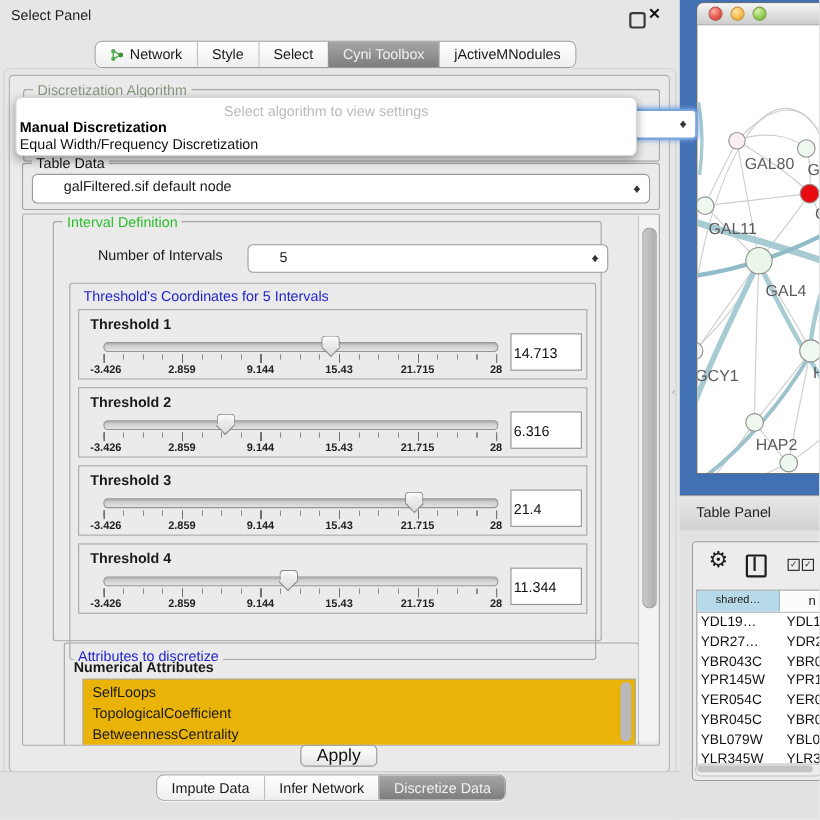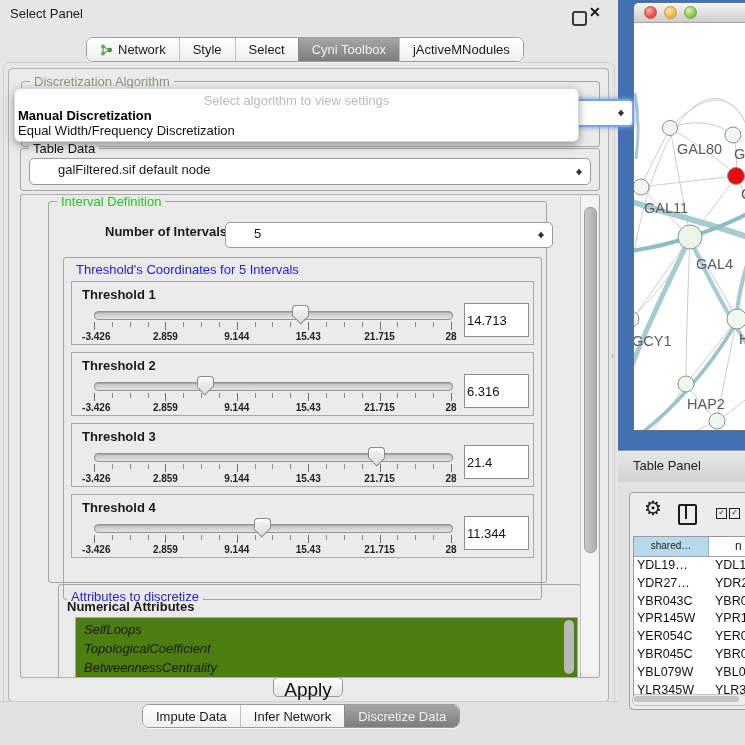--- a/index.html
+++ b/index.html
@@ -47,21 +47,21 @@
   .popup-item{position:absolute;left:3px;font-size:13px;white-space:nowrap;}
   .popup-item.b{top:19px;font-weight:bold;color:#000;}
   .popup-item.r{top:34px;color:#111;}
 
   .tabledata-group{left:11px;top:79px;width:578px;height:41px;}
   .td-combo{left:8px;top:9px;right:8px;height:25px;}
 
   .scrollpane{left:11px;top:125px;width:578px;height:482px;border:1px solid #adadad;border-radius:2px;overflow:hidden;background:#eaeaea;}
 
   .interval-group{left:27px;top:6px;width:497px;height:380px;}
-  .noi-label{position:absolute;left:56px;top:22px;font-weight:bold;}
+  .noi-label{position:absolute;left:40px;top:22px;font-weight:normal;}
   .noi-combo{left:176px;top:20px;width:298px;height:24px;}
 
   .thr-group{left:14px;top:55px;width:477px;height:318px;padding-top:23px;}
   .thr-row{position:relative;width:461px;height:62px;margin:0 0 7px 7px;border:1px solid #a8a8a8;background:#ebebeb;}
   .thr-label{position:absolute;left:10px;top:5px;font-weight:bold;}
   .slider{position:absolute;left:22px;top:26px;width:357px;height:34px;}
   .track{position:absolute;left:0;top:3px;width:100%;height:7px;border:1px solid #949494;border-radius:4px;
          background:linear-gradient(#c2c2c2,#e3e3e3);box-shadow:inset 0 1px 1px rgba(0,0,0,.15);}
   .thumb{position:absolute;top:-3px;width:15px;height:10px;border:1px solid #8b8b8b;border-bottom:none;
          border-radius:4px 4px 0 0;background:linear-gradient(#fdfdfd,#e3e3e3);z-index:2;}
@@ -73,32 +73,32 @@
   .ticks .major{position:absolute;left:0;top:0;width:100%;height:8px;border-right:1px solid #6f6f6f;
          background:repeating-linear-gradient(90deg,#6f6f6f 0 1px,transparent 1px 71.4px);}
   .ticklabels{position:absolute;left:0;top:23px;width:100%;height:12px;}
   .ticklabels span{position:absolute;transform:translateX(-50%);font-size:10px;font-weight:bold;color:#222;white-space:nowrap;}
   .ticklabels span:first-child{transform:translateX(-42%);}
   .thr-value{position:absolute;left:392px;top:21px;width:56px;height:30px;border:1px solid #8f8f8f;background:#fff;
          font-family:"Liberation Sans",sans-serif;font-size:13px;padding-right:5px;color:#111;}
 
   .attr-group{left:37px;top:389px;width:521px;height:200px;}
   .attr-heading{position:absolute;left:8px;top:14px;font-weight:bold;}
-  .attr-list{position:absolute;left:16px;top:32px;width:501px;height:72px;background:#4d7c0f;border:1px solid #ababab;overflow:hidden;font-style:italic;}
+  .attr-list{position:absolute;left:16px;top:32px;width:501px;height:72px;background:#eab308;border:1px solid #ababab;overflow:hidden;}
   .attr-list ul{margin:0;padding:2px 0 0 8px;list-style:none;}
   .attr-list li{font-size:13px;line-height:19px;}
   .list-vscroll{position:absolute;right:2px;top:2px;width:12px;height:56px;}
   .list-vthumb{position:absolute;left:1px;top:0;width:10px;height:54px;background:#b9b9b9;border-radius:6px;}
 
   .vscroll{position:absolute;right:1px;top:1px;width:17px;height:478px;background:#f3f3f3;border-left:1px solid #c6c6c6;}
   .vthumb{position:absolute;left:3px;top:11px;width:11px;height:344px;border-radius:6px;
           background:linear-gradient(90deg,#c9c9c9,#adadad);border:1px solid #9d9d9d;}
 
   .apply-btn{position:absolute;left:264px;top:608px;width:70px;height:20px;border:1px solid #9a9a9a;border-radius:5px;
-          background:linear-gradient(#fdfdfd,#e7e7e7);font-family:"Liberation Sans",sans-serif;font-size:19px;color:#111;}
+          background:linear-gradient(#fdfdfd,#e7e7e7);font-family:"Liberation Sans",sans-serif;font-size:16px;color:#111;}
 
   .bottom-strip{position:absolute;left:0;top:701px;width:618px;height:44px;background:#e2e2e2;border-top:1px solid #cecece;}
   .divider-chevron{position:absolute;left:611px;top:351px;font-size:9px;color:#909090;}
 
   
   .net-frame{position:absolute;left:618px;top:0;width:127px;height:450px;background:#4170b3;}
   .mac-window{position:absolute;left:16px;top:3px;width:115px;height:427px;background:#fff;
           border-radius:5px 0 0 0;box-shadow:0 0 0 1px #6f6f6f;overflow:hidden;}
   .titlebar{height:19px;background:linear-gradient(#f4f4f4,#cdcdcd);border-bottom:1px solid #a5a5a5;
           display:flex;align-items:center;padding-left:10px;gap:7px;}

